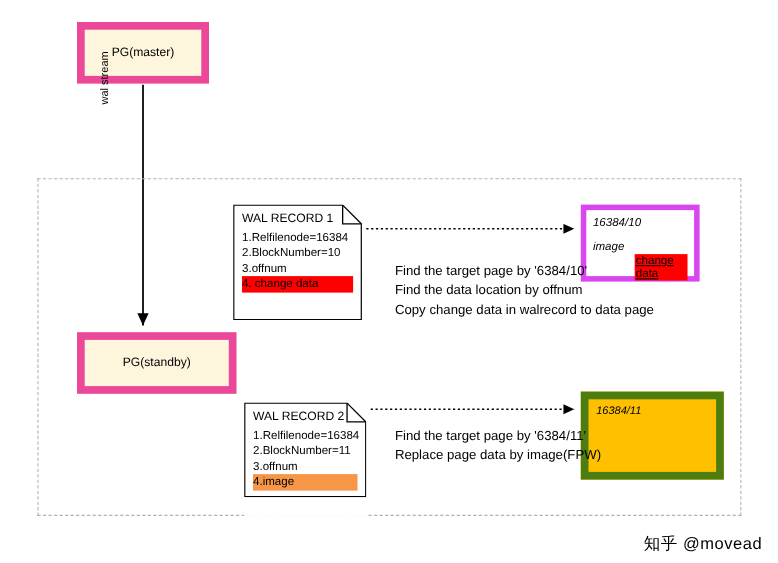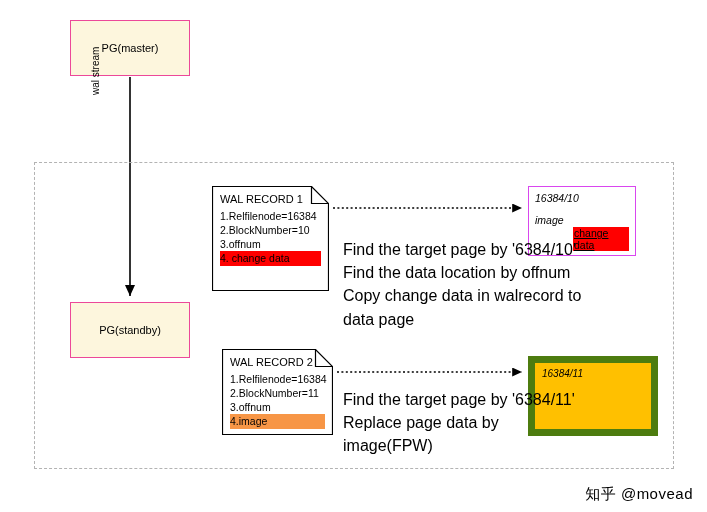--- a/index.html
+++ b/index.html
@@ -22,29 +22,29 @@
     height: 512px;
   }
   .node {
     position: absolute;
     box-sizing: border-box;
   }
 
   
   .pgbox {
     background: #fdf6dd;
-    border: 1px solid #ec4899;
+    border: 7px solid #ec4899;
     display: flex;
     align-items: center;
     justify-content: center;
     font-size: 11px;
     color: #000;
   }
   #pg-master { left: 70px; top: 20px; width: 120px; height: 56px; }
-  #pg-standby { left: 70px; top: 302px; width: 120px; height: 56px; }
+  #pg-standby { left: 70px; top: 302px; width: 145px; height: 56px; }
 
   
   #dashed-region {
     left: 34px;
     top: 162px;
     width: 640px;
     height: 307px;
     border: 1px dashed #b3b3b3;
   }
 
@@ -75,42 +75,42 @@
     margin-bottom: 2px;
   }
   .wal-card .fold {
     position: absolute;
     right: -1px;
     top: -1px;
     width: 18px;
     height: 18px;
   }
   #wal-record-1 { left: 212px; top: 186px; width: 117px; height: 78px; }
-  #wal-record-2 { left: 222px; top: 349px; width: 111px; height: 103px; }
+  #wal-record-2 { left: 222px; top: 366px; width: 111px; height: 103px; }
   .wal-line-red {
     background: #ff0000;
     display: block;
     width: 100%;
     box-sizing: border-box;
   }
   .wal-line-orange {
     background: #f79646;
     display: block;
     width: 100%;
     box-sizing: border-box;
   }
 
   
   #page-16384-10 {
     left: 528px;
     top: 186px;
     width: 108px;
     height: 70px;
     background: #ffffff;
-    border: 1px solid #d946ef;
+    border: 5px solid #d946ef;
     font-size: 10.5px;
     padding: 5px 6px;
     box-sizing: border-box;
   }
   #page-16384-10 .pg-id {
     font-style: italic;
     display: block;
     margin-bottom: 10px;
   }
   #page-16384-10 .offnum {
@@ -134,24 +134,25 @@
     background: #ffc000;
     border: 7px solid #4d7c0f;
     font-size: 10px;
     font-style: italic;
     padding: 5px 7px;
     box-sizing: border-box;
   }
 
   
   .desc {
-    font-size: 16px;
+    font-size: 12px;
     color: #000;
     line-height: 1.45;
     white-space: pre-line;
+    margin-left: 16px;
   }
   #desc-1 { left: 343px; top: 238px; width: 240px; }
   #desc-2 { left: 343px; top: 388px; width: 240px; }
 
   
   #watermark {
     right: 14px;
     bottom: 8px;
     font-size: 15px;
     color: #000000;

